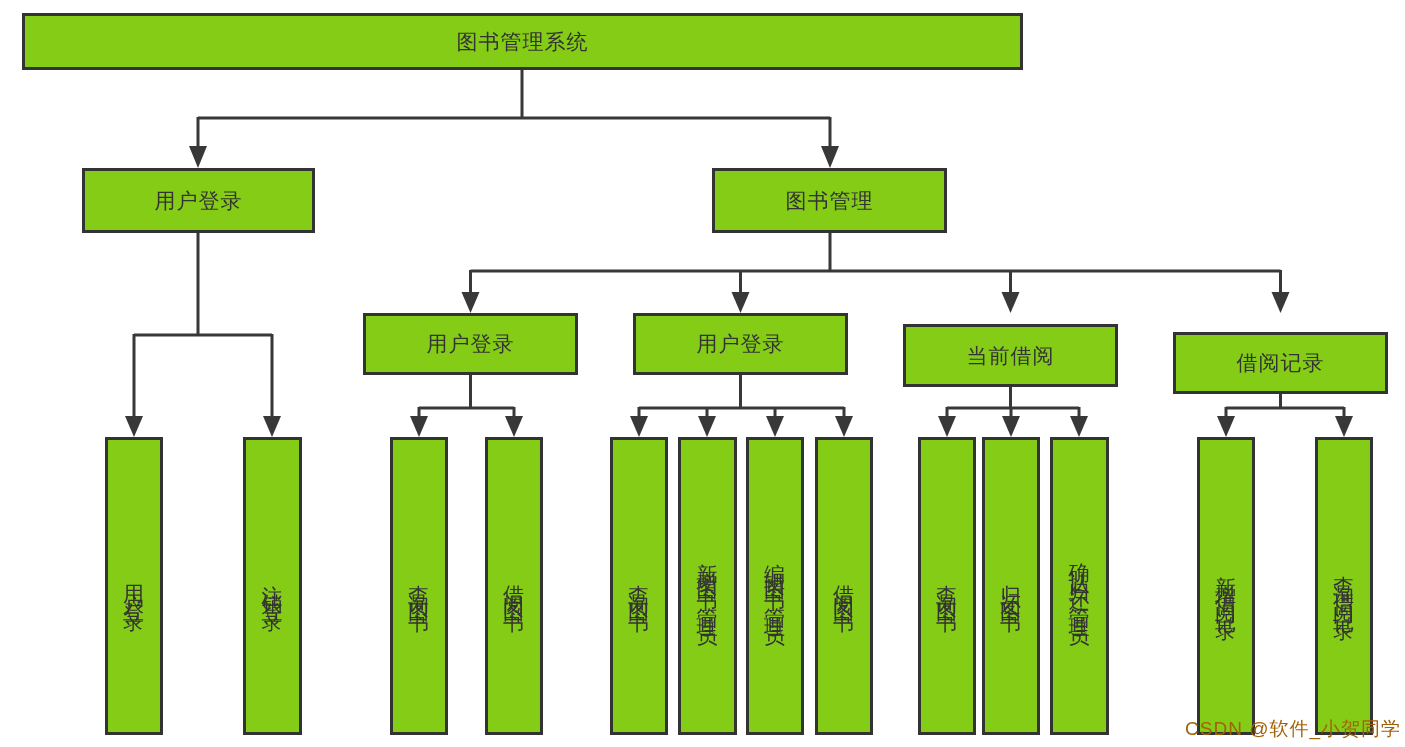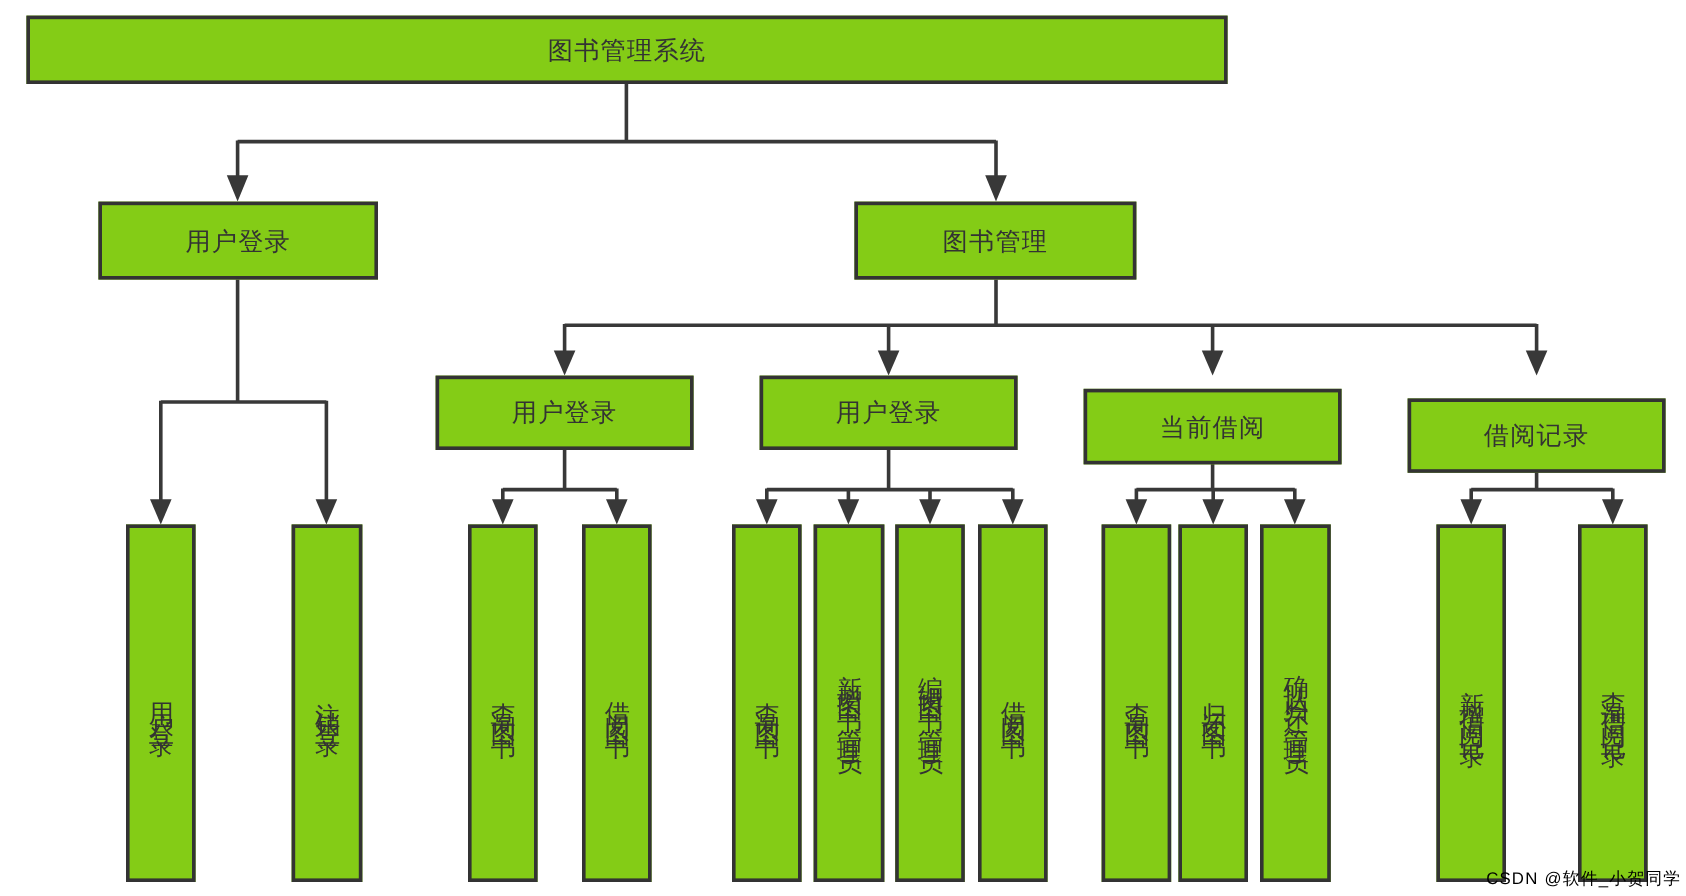--- a/index.html
+++ b/index.html
@@ -40,22 +40,22 @@
     writing-mode: vertical-rl;
     text-orientation: mixed;
     letter-spacing: 9px;
     line-height: 1.1;
     font-size: 21px;
   }
   .watermark {
     position: absolute;
     right: 4px;
     bottom: 5px;
-    font-size: 14px;
-    color: #000000;
+    font-size: 19px;
+    color: #a16207;
     z-index: 3;
     letter-spacing: 1px;
   }
 </style>
 </head>
 <body>
 
 <div class="stage">
 
   <svg class="connectors" width="1405" height="747" viewBox="0 0 1405 747">

